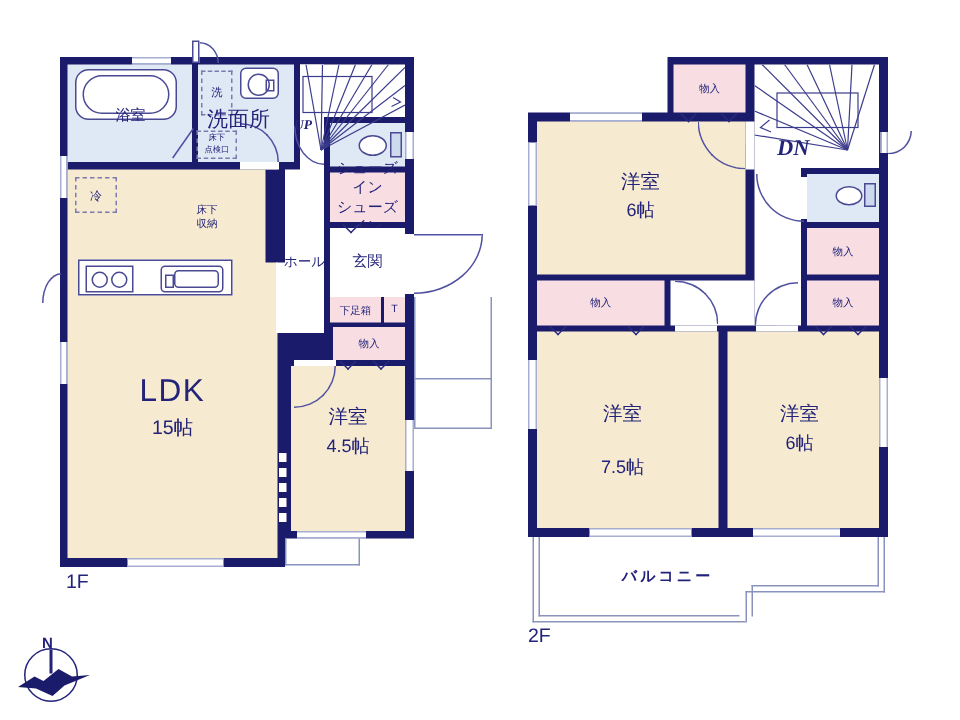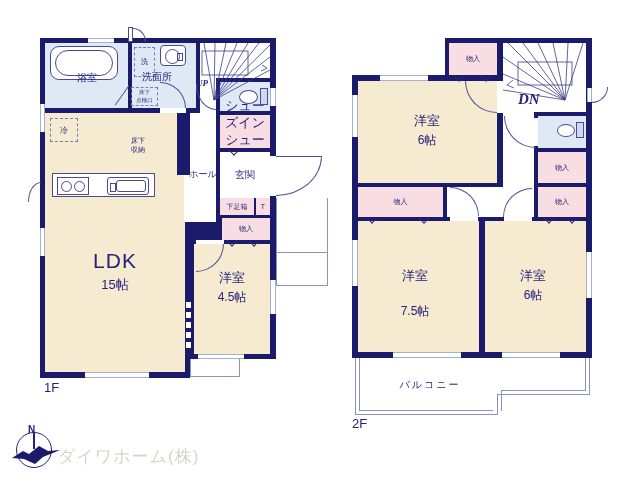--- a/index.html
+++ b/index.html
@@ -37,21 +37,21 @@
     <div class="navy-base" style="left:40px;top:38px;width:236px;height:184px;"></div>
     <div class="navy-base" style="left:40px;top:108px;width:150px;height:270px;"></div>
     <div class="navy-base" style="left:188px;top:218px;width:88px;height:141px;"></div>
 
     <div class="room blue" style="left:45px;top:43px;width:83px;height:65px;"></div>
     <div class="room blue" style="left:132px;top:43px;width:64px;height:65px;"></div>
     <div class="room white" style="left:200px;top:43px;width:70px;height:35px;"></div>
     <div class="room white" style="left:200px;top:43px;width:16px;height:75px;"></div>
     <div class="room blue" style="left:220px;top:82px;width:50px;height:29px;"></div>
     <div class="room pink" style="left:220px;top:115px;width:50px;height:33px;">
-      <div class="two-line" style="font-size:13px;text-align:center;">
+      <div class="two-line" style="font-size:10px;text-align:center;">
         <span>シューズイン</span><br>
         <span>シューズイン</span>
       </div>
     </div>
     <div class="room white" style="left:190px;top:113px;width:26px;height:109px;"></div>
     <div class="room white" style="left:220px;top:152px;width:50px;height:46px;"></div>
     <div class="room pink" style="left:220px;top:198px;width:34px;height:17px;">
       <span style="font-size:7px;">下足箱</span>
     </div>
     <div class="room pink" style="left:256px;top:198px;width:14px;height:17px;">
@@ -140,21 +140,21 @@
         <line x1="14" y1="57" x2="70" y2="27"></line>
         <path d="M62 22 L67 25 L61 28" fill="none"></path>
       </g>
     </svg>
 
     <div class="chev" style="left:230px;top:146px;"></div>
     <div class="chev" style="left:228px;top:237px;"></div>
     <div class="chev" style="left:250px;top:237px;"></div>
 
     <div class="lbl" style="left:70px;top:72px;width:34px;font-size:10px;">浴室</div>
-    <div class="lbl" style="left:134px;top:71px;width:46px;font-size:10px;">洗面所</div>
+    <div class="lbl" style="left:134px;top:71px;width:46px;font-size:14px;text-align:right;">洗面所</div>
     <div class="lbl serif-i" style="left:196px;top:78px;font-size:9px;">UP</div>
     <div class="lbl two-line" style="left:122px;top:136px;width:32px;font-size:7px;">
       <span>床下</span><br>
       <span>収納</span>
     </div>
     <div class="lbl" style="left:189px;top:169px;width:28px;font-size:9px;">ホール</div>
     <div class="lbl" style="left:226px;top:169px;width:38px;font-size:10px;">玄関</div>
     <div class="lbl" style="left:85px;top:248px;width:60px;font-size:21px;letter-spacing:1px;">LDK</div>
     <div class="lbl" style="left:85px;top:277px;width:60px;font-size:13px;">15帖</div>
     <div class="lbl" style="left:209px;top:270px;width:46px;font-size:13px;">洋室</div>
@@ -242,27 +242,26 @@
     <div class="thin" style="left:501px;top:358px;width:85px;height:33px;border-right-width:1px;border-bottom-width:1px;"></div>
     <div style="position:absolute;left:501px;top:390px;width:1px;height:21px;background:#8a93bd;"></div>
 
     <div class="lbl serif-i" style="left:518px;top:90px;font-size:15px;">DN</div>
     <div class="lbl" style="left:404px;top:113px;width:46px;font-size:13px;">洋室</div>
     <div class="lbl" style="left:404px;top:133px;width:46px;font-size:12px;">6帖</div>
     <div class="lbl" style="left:392px;top:268px;width:46px;font-size:13px;">洋室</div>
     <div class="lbl" style="left:392px;top:304px;width:46px;font-size:12px;">7.5帖</div>
     <div class="lbl" style="left:510px;top:268px;width:46px;font-size:13px;">洋室</div>
     <div class="lbl" style="left:510px;top:288px;width:46px;font-size:12px;">6帖</div>
-    <div class="lbl" style="left:390px;top:379px;width:80px;font-size:10px;letter-spacing:2px;">バルコニー</div>
+    <div class="lbl" style="left:405px;top:379px;width:80px;font-size:10px;letter-spacing:2px;font-weight:bold;">バルコニー</div>
     <div class="lbl" style="left:352px;top:416px;font-size:13px;">2F</div>
   </div>
 
   <div style="position:absolute;left:12px;top:424px;width:50px;height:50px;">
     <div style="position:absolute;left:4px;top:8px;width:36px;height:36px;border:1.5px solid #23237a;border-radius:50%;box-sizing:border-box;"></div>
     <div class="lbl" style="left:16px;top:0px;font-size:10px;font-weight:bold;">N</div>
     <div style="position:absolute;left:21px;top:9px;width:1.5px;height:16px;background:#23237a;"></div>
     <svg style="position:absolute;left:0px;top:20px;" width="50" height="22" viewBox="0 0 50 22">
       <path d="M0 14 L11 7 L17 10 L27 2 L36 7 L48 6 L31 13 L23 20 L12 15 Z" fill="#1b1b6b"></path>
     </svg>
   </div>
-  <div class="lbl" style="left:58px;top:446px;font-size:17px;color:#d6d2cd;letter-spacing:1px;">ダイワホーム(株)</div>
 
 </div>
 
 </body></html>

